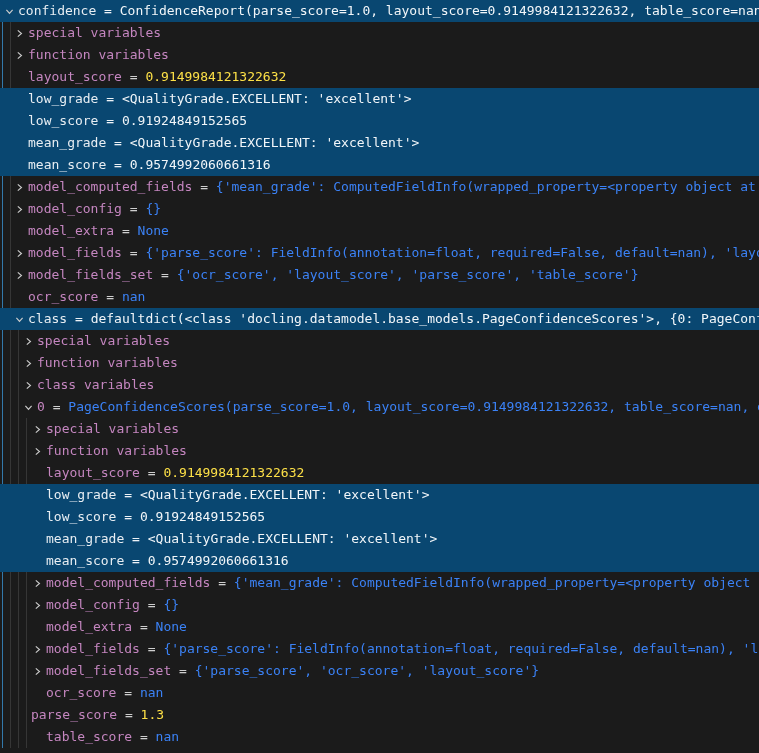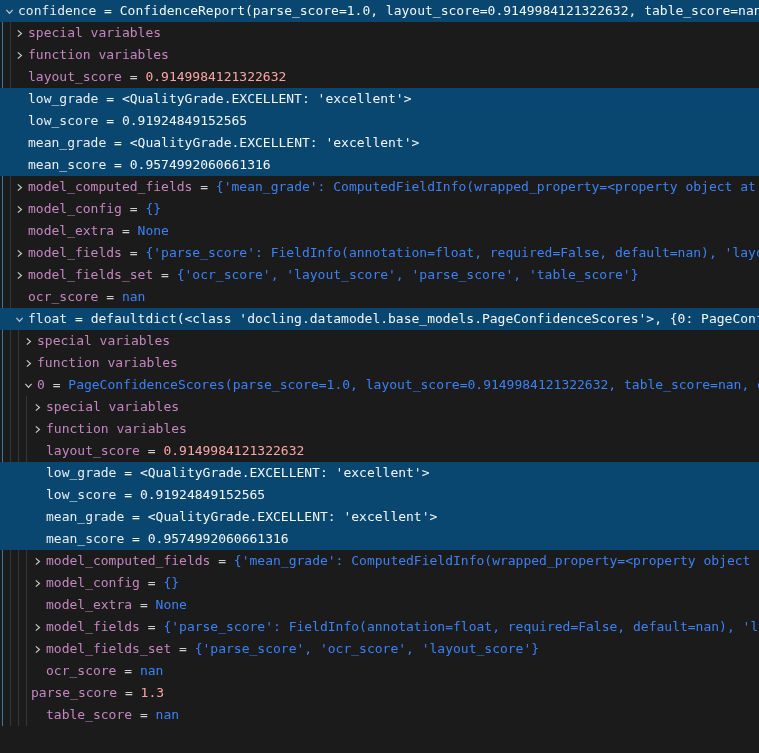--- a/index.html
+++ b/index.html
@@ -21,21 +21,21 @@
     align-items:center;justify-content:flex-start;
   }
   .twistie svg{display:block;}
   .guide{position:absolute;top:0;bottom:0;width:1px;pointer-events:none;}
   .guide.g-blue{background:#3379ab;}
   .guide.g-grey{background:rgba(255,255,255,0.12);}
   .nm{color:#c586c0;}
   .section .nm{color:#c586c0;}
   .eq{color:#cfcfcf;white-space:pre;}
   .val{color:#3b82f6;}
-  .val.num{color:#fca5a5;}
+  .val.num{color:#fde047;}
   .val.white{color:#d8d8d8;}
   .row.selected .nm{color:#e8eef3;}
   .row.selected .eq{color:#eef3f7;}
   .row.selected .val,
   .row.selected .val.num,
   .row.selected .val.white{color:#f2f6f9;}
 </style>
 </head>
 <body>
 
@@ -194,21 +194,21 @@
         <span class="val">nan</span>
       </div>
     </div>
     <div class="row selected">
       <div class="content" style="padding-left: 15px;">
         <span class="twistie">
           <svg width="9" height="9" viewBox="0 0 16 16" style="transform: rotate(90deg);">
             <path d="M5 2.5 L11.5 8 L5 13.5" fill="none" stroke="#cccccc" stroke-width="2"></path>
           </svg>
         </span>
-        <span class="nm">float</span>
+        <span class="nm">class</span>
         <span class="eq"> = </span>
         <span class="val white">defaultdict(&lt;class 'docling.datamodel.base_models.PageConfidenceScores'&gt;, {0: PageConf</span>
       </div>
     </div>
     <div class="row section">
       <span class="guide g-blue" style="left: 2px;"></span>
       <span class="guide g-grey" style="left: 10px;"></span>
       <span class="guide g-grey" style="left: 18px;"></span>
       <div class="content" style="padding-left: 24px;">
         <span class="twistie">
@@ -223,20 +223,33 @@
       <span class="guide g-blue" style="left: 2px;"></span>
       <span class="guide g-grey" style="left: 10px;"></span>
       <span class="guide g-grey" style="left: 18px;"></span>
       <div class="content" style="padding-left: 24px;">
         <span class="twistie">
           <svg width="9" height="9" viewBox="0 0 16 16">
             <path d="M5 2.5 L11.5 8 L5 13.5" fill="none" stroke="#cccccc" stroke-width="2"></path>
           </svg>
         </span>
         <span class="nm">function variables</span>
+      </div>
+    </div>
+    <div class="row section">
+      <span class="guide g-blue" style="left: 2px;"></span>
+      <span class="guide g-grey" style="left: 10px;"></span>
+      <span class="guide g-grey" style="left: 18px;"></span>
+      <div class="content" style="padding-left: 24px;">
+        <span class="twistie">
+          <svg width="9" height="9" viewBox="0 0 16 16">
+            <path d="M5 2.5 L11.5 8 L5 13.5" fill="none" stroke="#cccccc" stroke-width="2"></path>
+          </svg>
+        </span>
+        <span class="nm">class variables</span>
       </div>
     </div>
     <div class="row">
       <span class="guide g-blue" style="left: 2px;"></span>
       <span class="guide g-grey" style="left: 10px;"></span>
       <span class="guide g-grey" style="left: 18px;"></span>
       <div class="content" style="padding-left: 24px;">
         <span class="twistie">
           <svg width="9" height="9" viewBox="0 0 16 16" style="transform: rotate(90deg);">
             <path d="M5 2.5 L11.5 8 L5 13.5" fill="none" stroke="#cccccc" stroke-width="2"></path>

